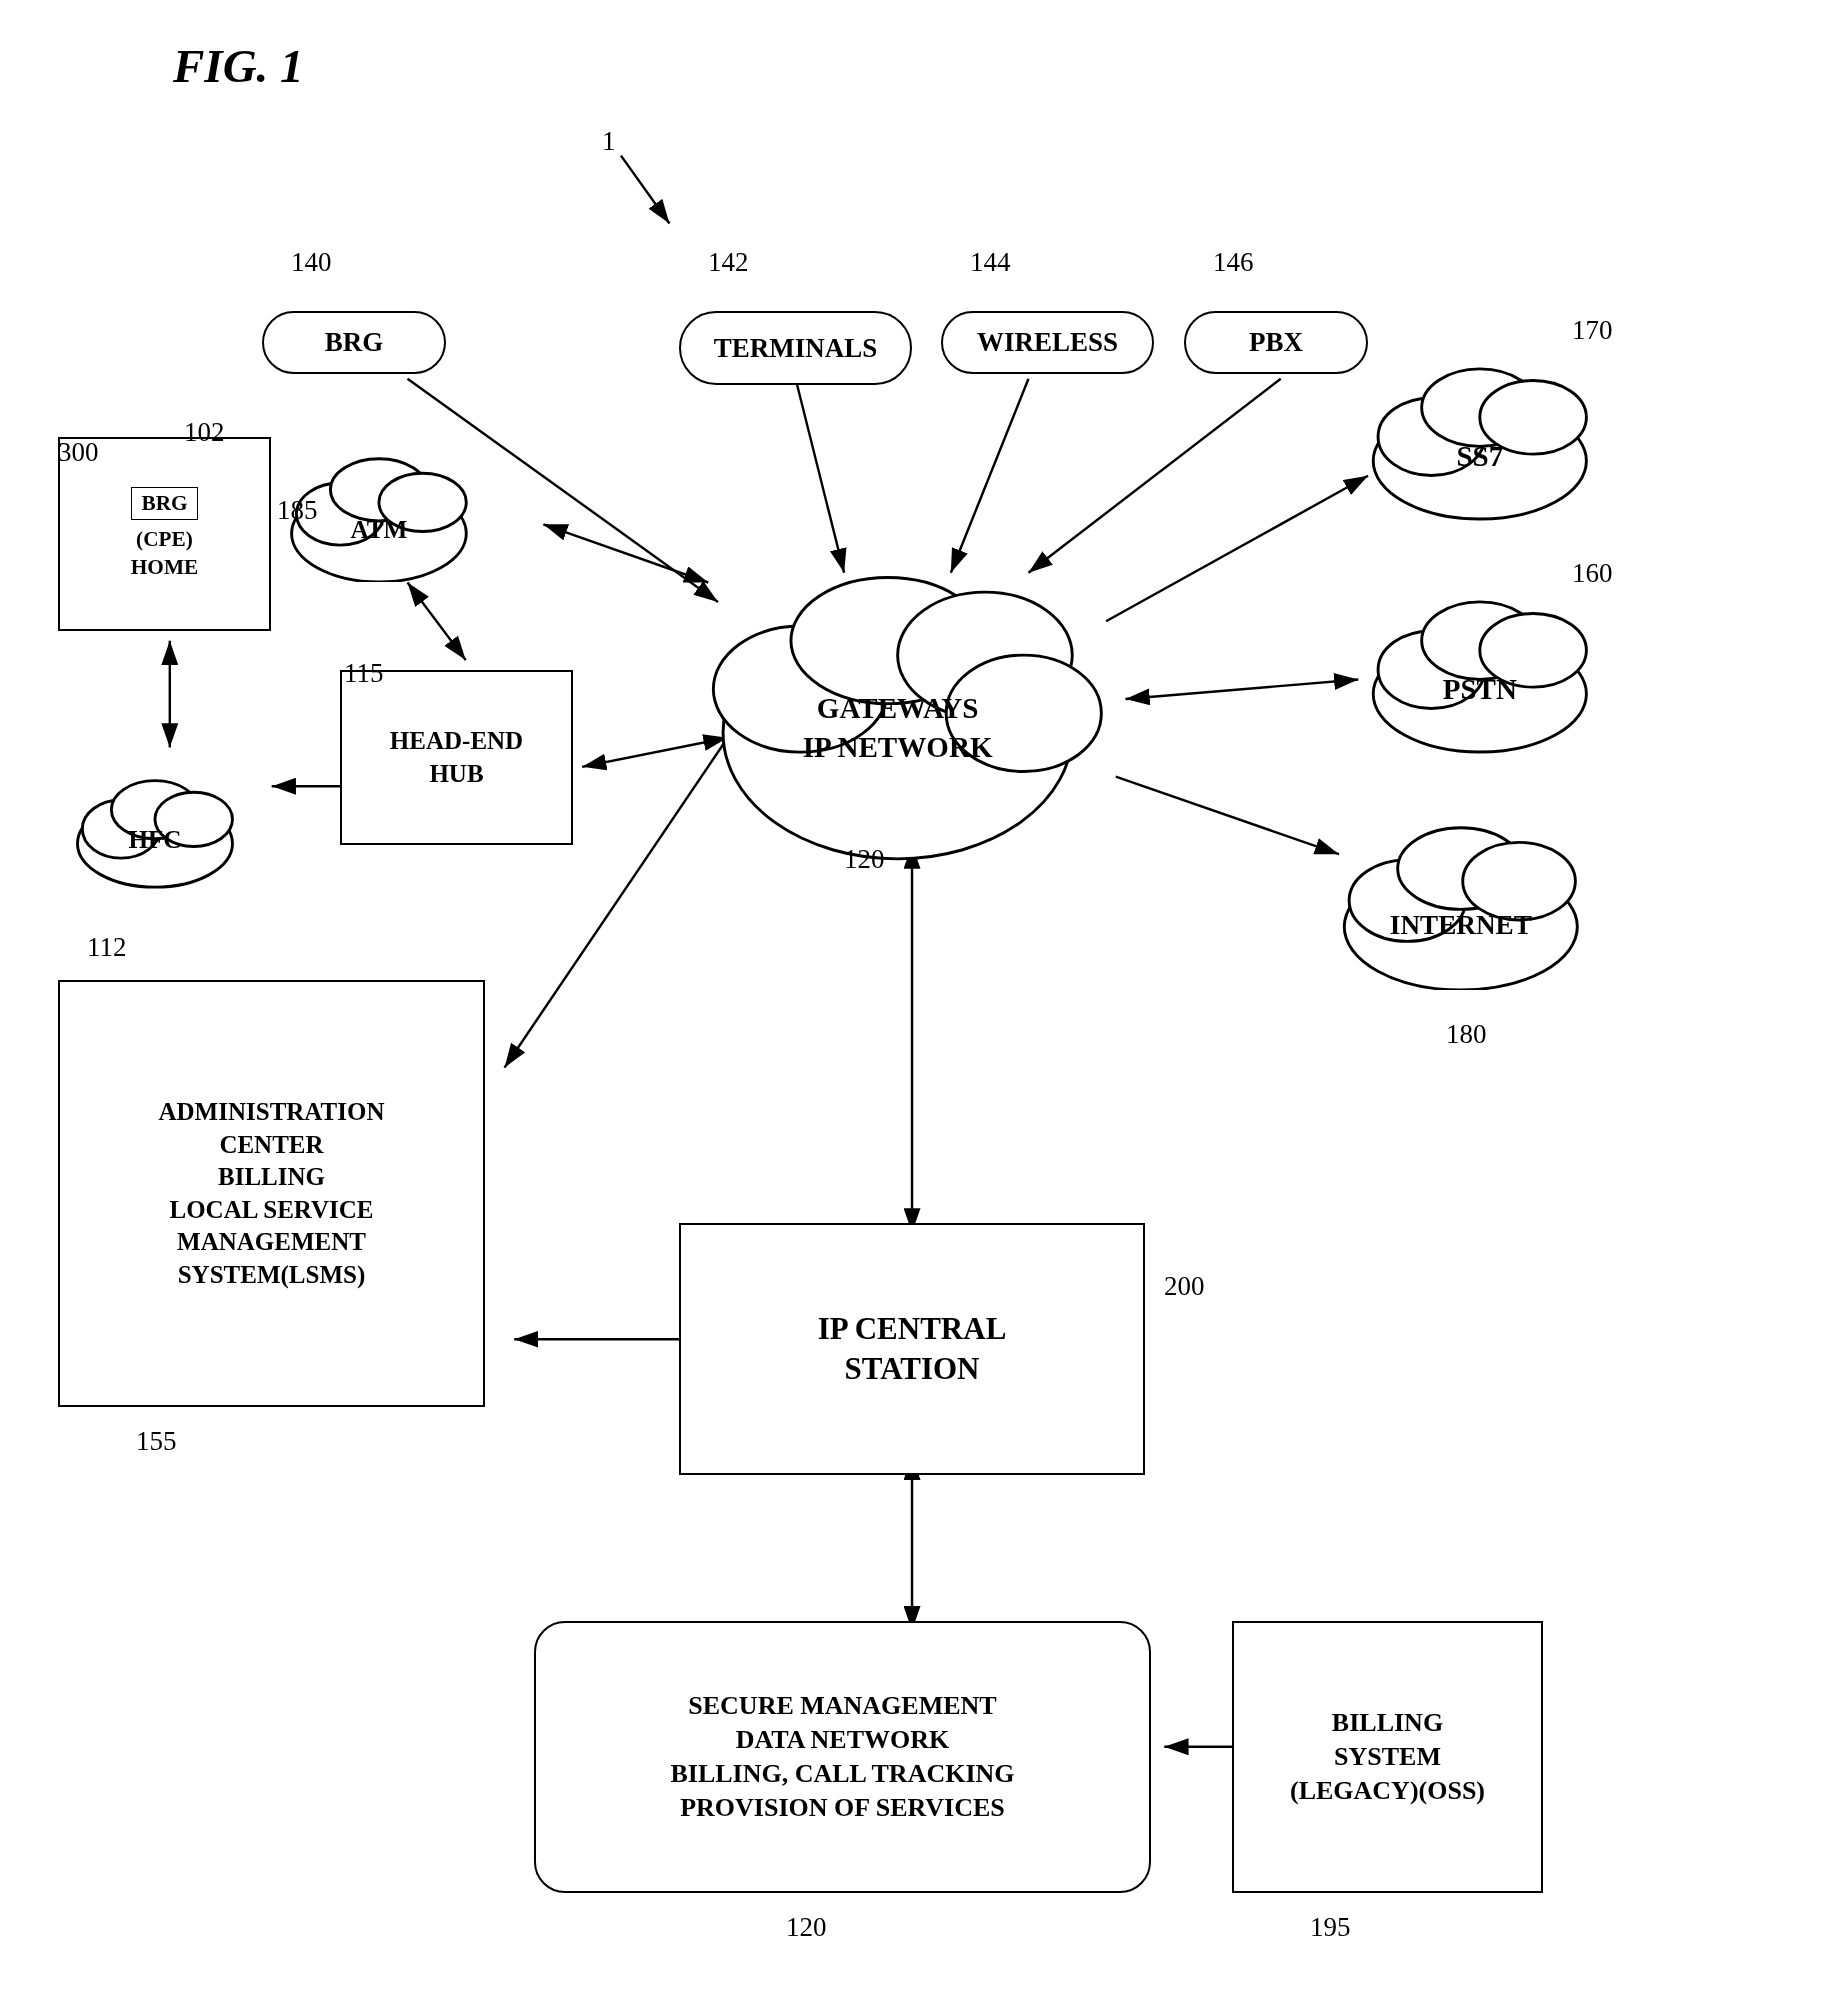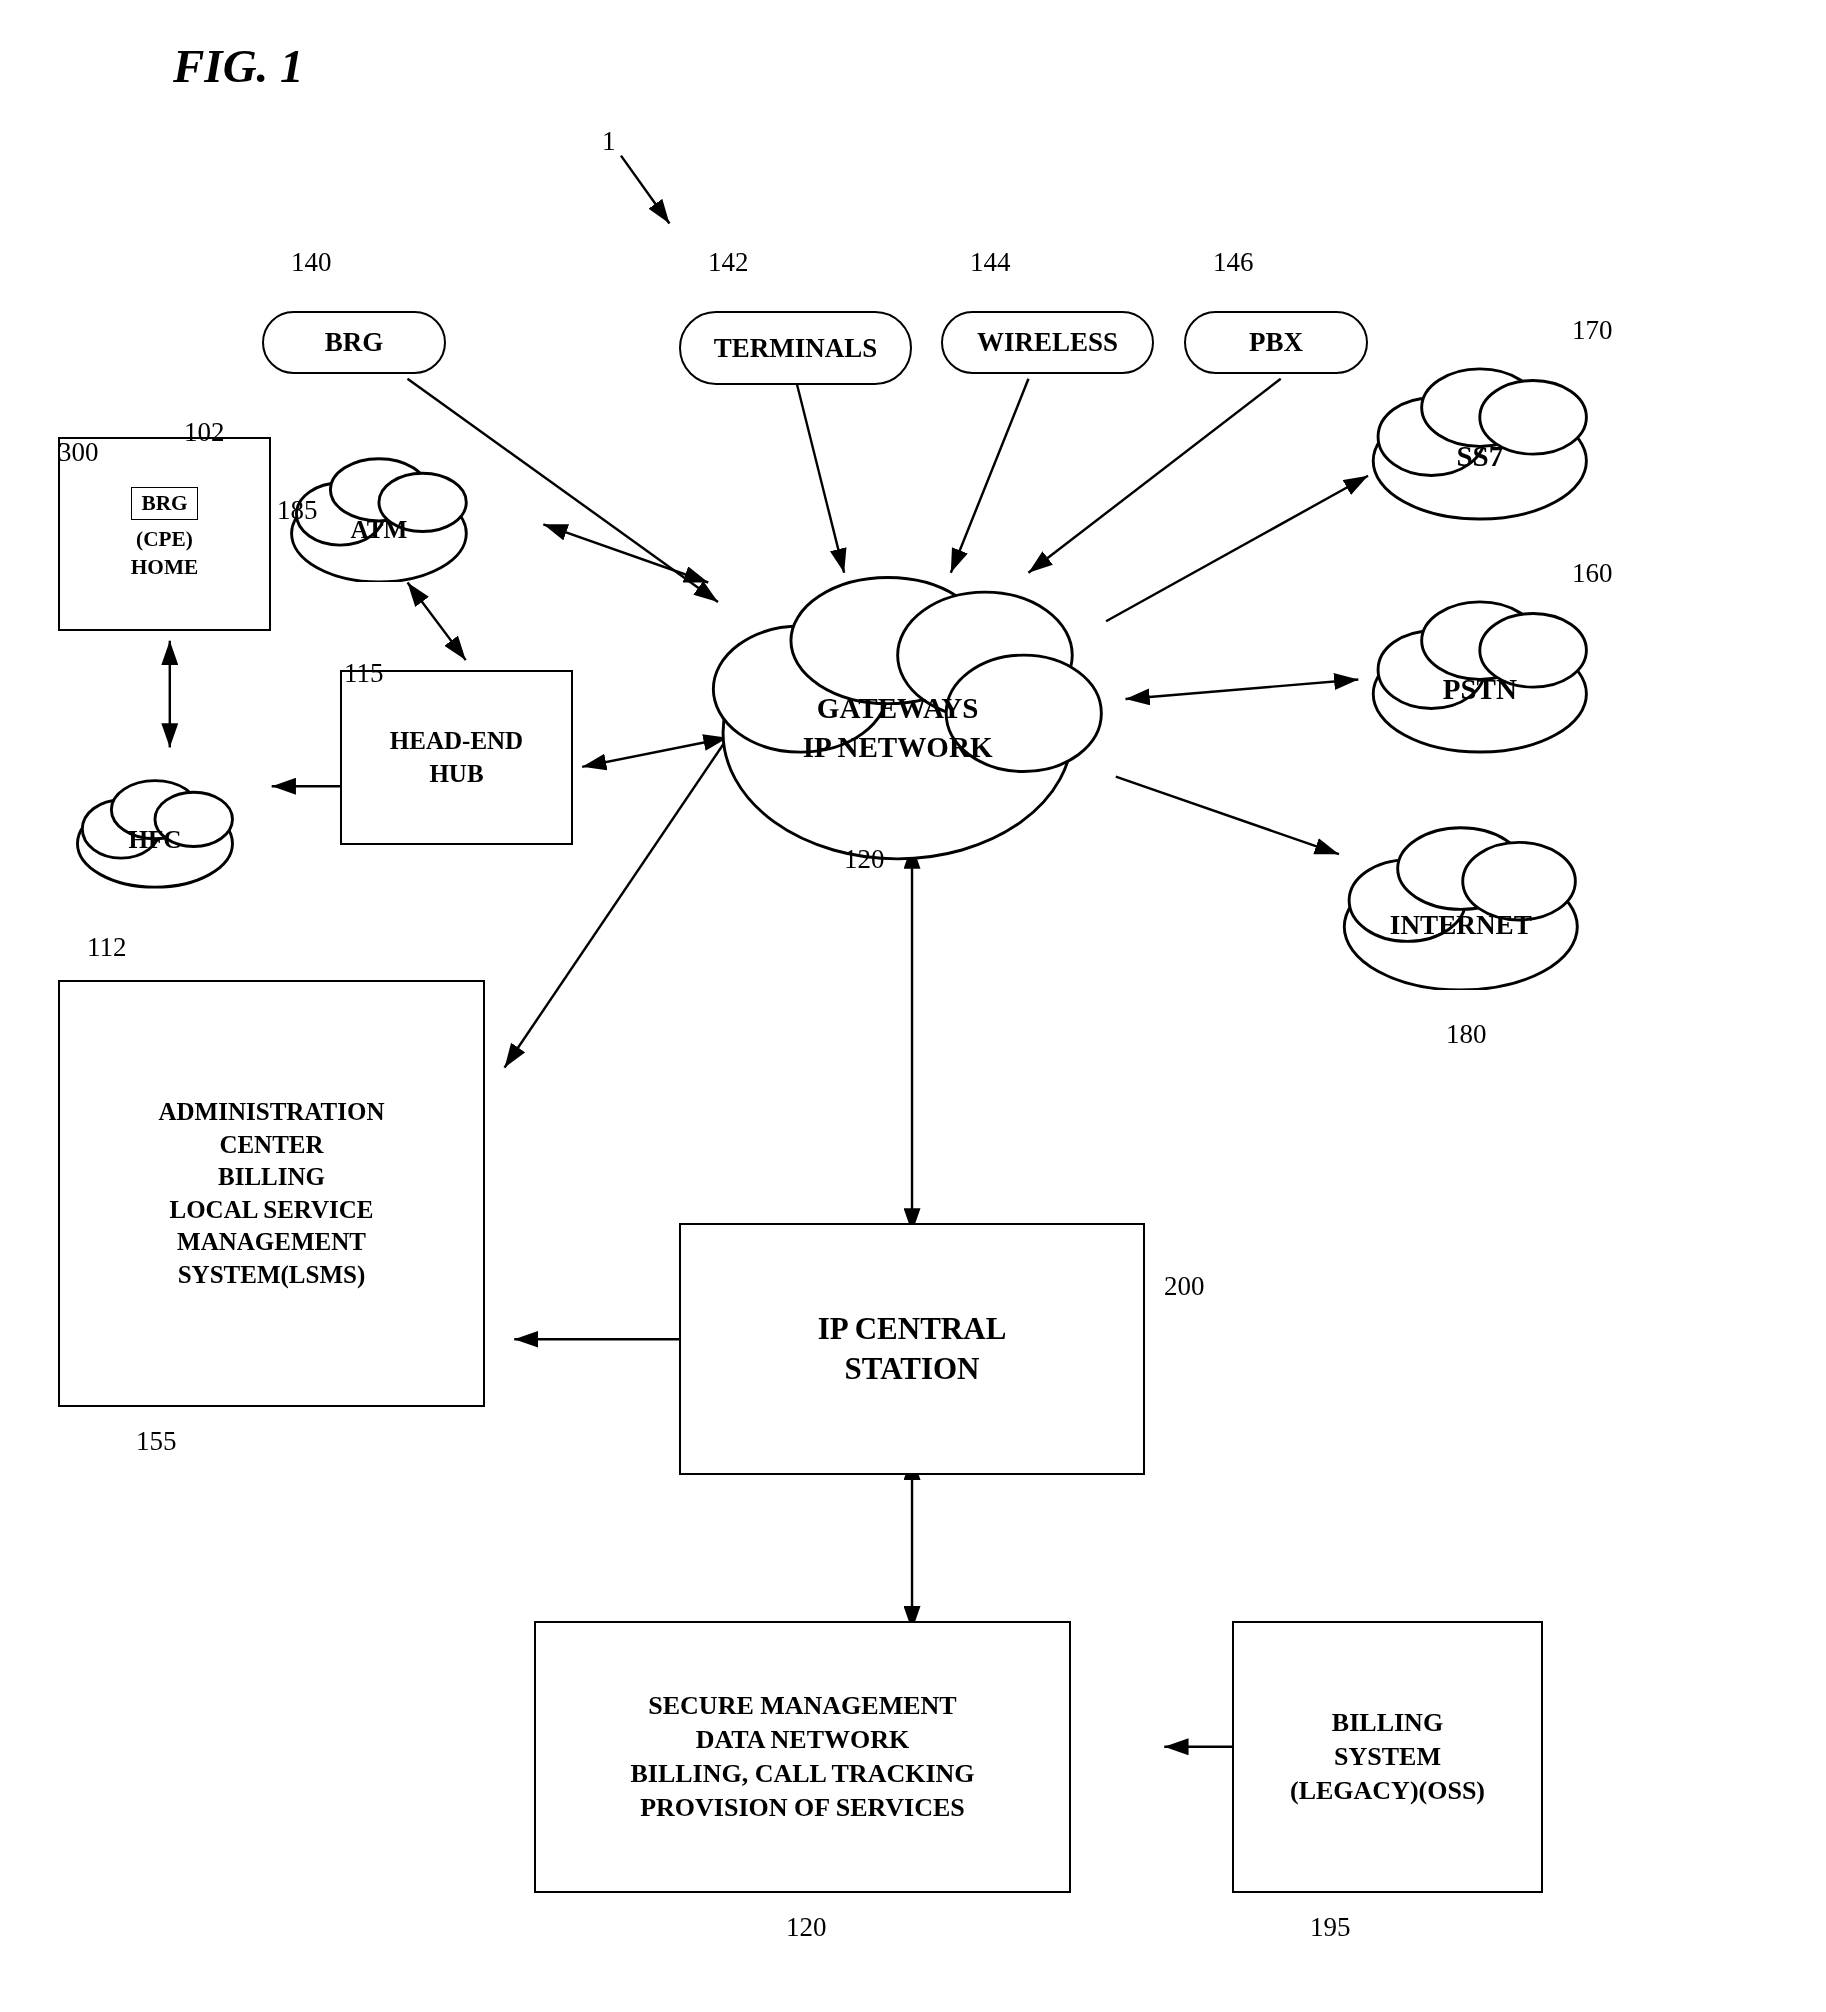--- a/index.html
+++ b/index.html
@@ -225,21 +225,21 @@
 <div class="box" style="left:58px; top:980px; width:427px; height:427px; font-size:25px; text-align:center; padding:9.7px;">
   ADMINISTRATION<br>CENTER<br>BILLING<br>LOCAL SERVICE<br>MANAGEMENT<br>SYSTEM(LSMS)
 </div>
 <div class="ref" style="top:1426px; left:136px;">155</div>
 
 <div class="box" style="left:679px; top:1223px; width:466px; height:252px; font-size:31px;">
   IP CENTRAL<br>STATION
 </div>
 <div class="ref" style="top:1271px; left:1164px;">200</div>
 
-<div class="box" style="left:534px; top:1621px; width:537px; height:272px; font-size:26px; padding:9.7px;">
+<div class="box" style="left:534px; top:1621px; width:617px; height:272px; font-size:26px; padding:9.7px;border-radius:31px;">
   SECURE MANAGEMENT<br>DATA NETWORK<br>BILLING, CALL TRACKING<br>PROVISION OF SERVICES
 </div>
 <div class="ref" style="top:1912px; left:786px;">120</div>
 
 <div class="box" style="left:1232px; top:1621px; width:311px; height:272px; font-size:26px; padding:7.8px;">
   BILLING<br>SYSTEM<br>(LEGACY)(OSS)
 </div>
 <div class="ref" style="top:1912px; left:1310px;">195</div>
 
 

